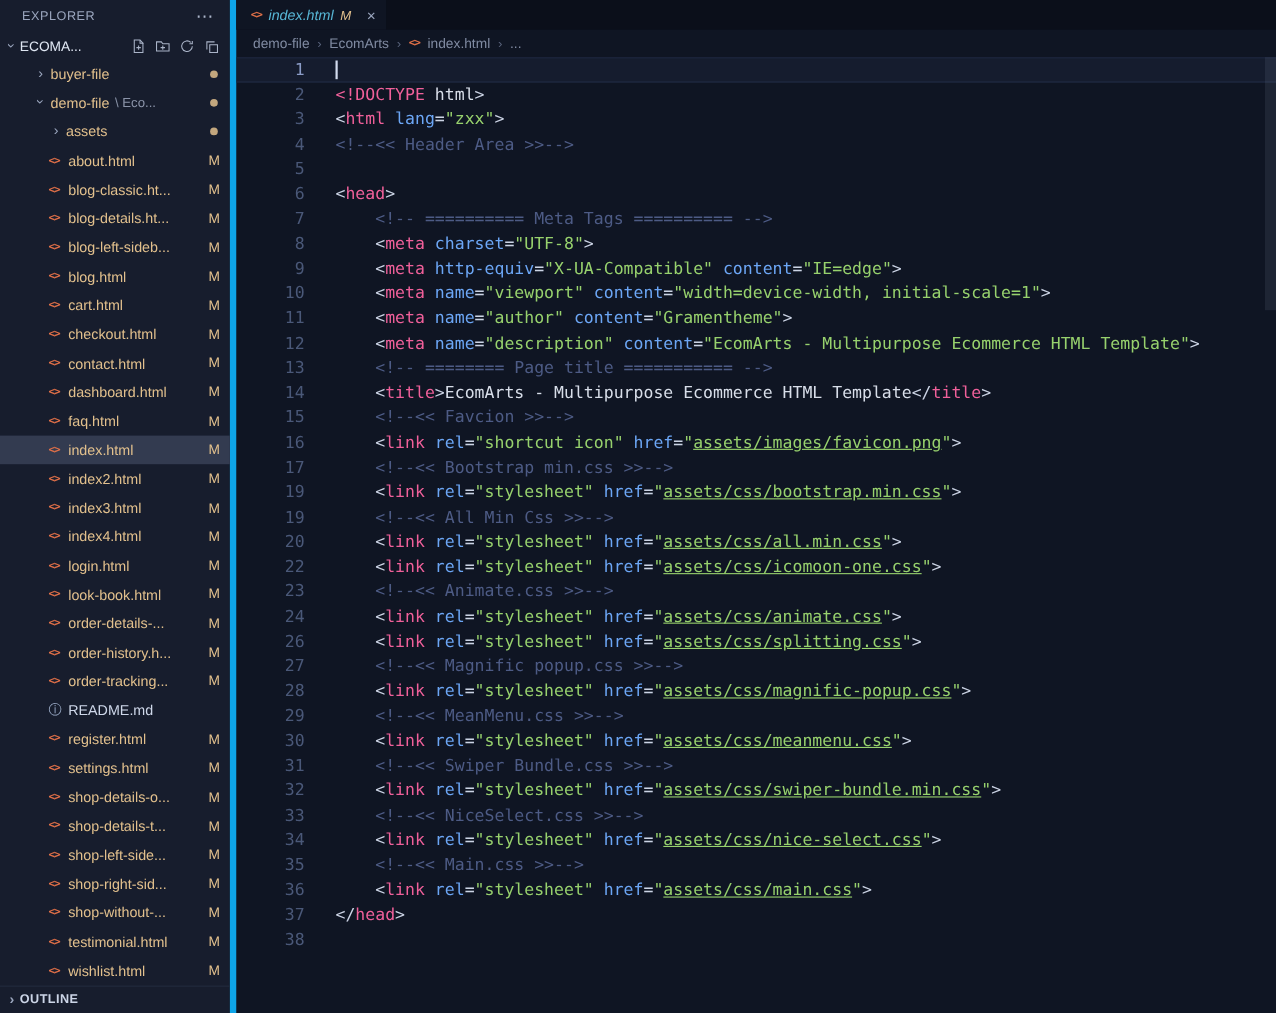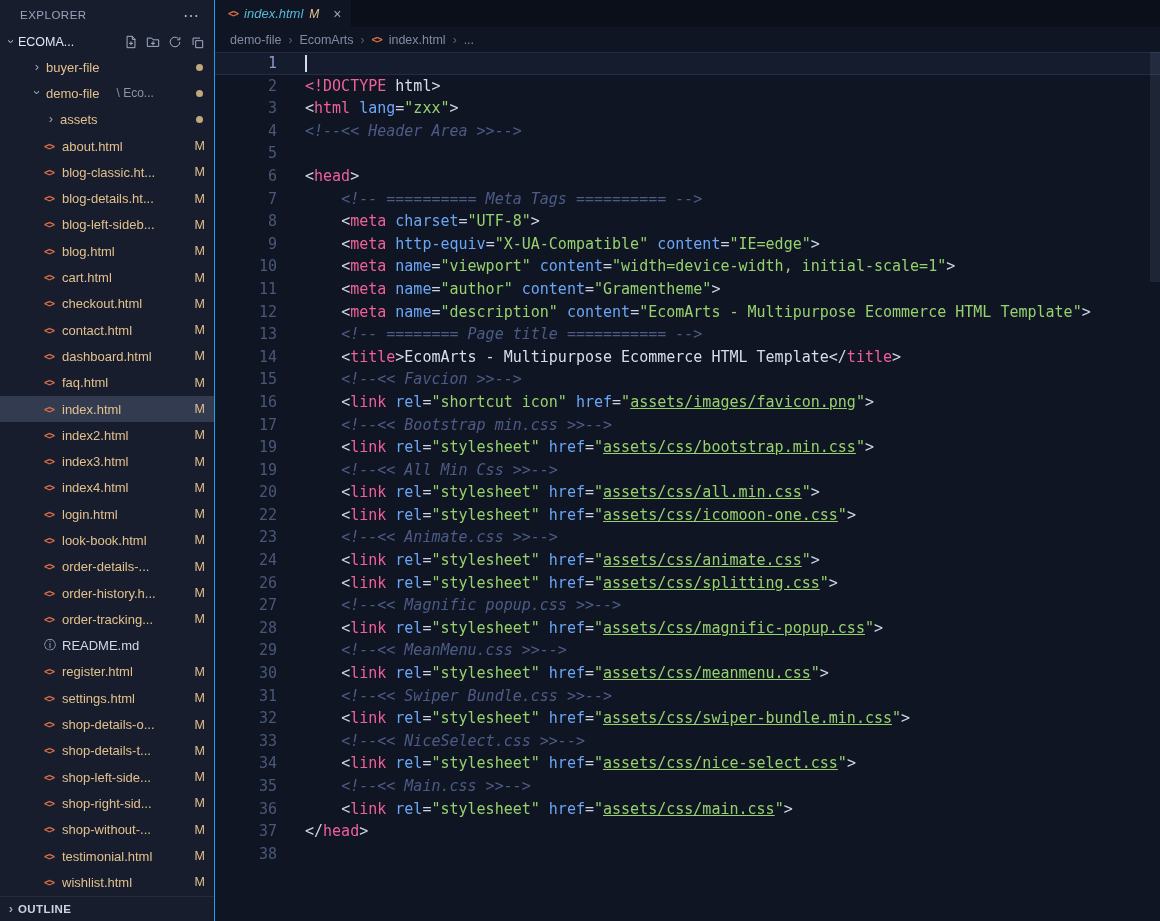--- a/index.html
+++ b/index.html
@@ -1,21 +1,21 @@
 <!DOCTYPE html>
 <html style="--editor-bg: #0f1523; --sidebar-bg: #171d2d; --tabbar-bg: #0b0f1a; --tag: #f0609a; --attr: #6ca6f5; --string: #97d16d; --comment: #4d5b85; --punct: #ccd4e5; --text: #d8dee9; --line-num: #4a5878; --git-modified: #e2c08d; --html-icon: #e07048; --tab-label: #58b7d6;"><head>
 <meta charset="utf-8">
 <style>
   * { margin:0; padding:0; box-sizing:border-box; }
   html,body { width:1160px; height:921px; overflow:hidden; }
   body { background:var(--editor-bg,#0f1523); font-family:"Liberation Sans",sans-serif; }
   .app { display:flex; width:1160px; height:921px; }
 
   
-  .sidebar { width:215px; flex:none; background:var(--sidebar-bg,#171d2d); border-right:1px solid #0ea5e9;
+  .sidebar { width:215px; flex:none; background:var(--sidebar-bg,#171d2d); border-right:6px solid #0ea5e9;
              display:flex; flex-direction:column; color:#b6c0d4; font-size:13px; }
   .explorer-header { height:30px; flex:none; display:flex; align-items:center; justify-content:space-between;
                      padding:0 14px 0 20px; color:#9aa5bd; font-size:11.5px; letter-spacing:.5px; }
   .more-dots { font-size:16px; letter-spacing:1px; color:#aab4c8; cursor:pointer; }
   .workspace-row { height:24px; flex:none; display:flex; align-items:center; font-weight:400;
                    color:#dfe6f2; font-size:12.5px; padding-left:4px; cursor:pointer; }
   .ws-actions { margin-left:auto; display:flex; gap:8px; padding-right:10px; align-items:center; }
   .ws-actions svg { width:14px; height:14px; stroke:#aab4c8; fill:none; stroke-width:1.1; cursor:pointer; }
   .chev { display:inline-block; width:14px; color:#9aa5bd; font-size:13px; text-align:center;
           transition:none; transform:translateY(-1px); }
@@ -23,21 +23,21 @@
   .tree { flex:1; overflow:hidden; }
   .row { height:26.3px; display:flex; align-items:center; position:relative; cursor:pointer; }
   .row.selected { background:#333b50; }
   .row.ind1 { padding-left:30px; }
   .row.ind2 { padding-left:44px; }
   .fico { color:var(--html-icon,#e07048); font:700 10px "DejaVu Sans Mono",monospace; letter-spacing:-1px;
           width:16px; flex:none; text-align:left; }
   .iico { color:#9fb0cc; font-size:12px; width:16px; flex:none; }
   .flabel { color:var(--git-modified,#e2c08d); margin-left:2px; white-space:nowrap; }
   .flabel.plain { color:#cfd8ea; }
-  .fdesc { color:#8b94a9; margin-left:17px; font-size:12px; white-space:nowrap; }
+  .fdesc { color:#8b94a9; margin-left:5px; font-size:12px; white-space:nowrap; }
   .git-badge { position:absolute; right:9px; color:var(--git-modified,#e2c08d); font-size:12.5px; }
   .dot-badge { position:absolute; right:11px; width:7px; height:7px; border-radius:50%;
                background:var(--git-modified,#e2c08d); opacity:.85; }
   .outline-row { height:25px; flex:none; border-top:1px solid #232b3e; display:flex; align-items:center;
                  font-weight:700; font-size:11.5px; color:#cbd4e6; padding-left:4px; letter-spacing:.4px; cursor:pointer; }
 
   
   .editor { flex:1; display:flex; flex-direction:column; position:relative; background:var(--editor-bg,#0f1523); }
   .tabbar { height:27px; flex:none; background:var(--tabbar-bg,#0b0f1a); display:flex; }
   .tab { height:27px; display:flex; align-items:center; gap:6px; padding:0 10px 0 13px;
@@ -57,21 +57,21 @@
   .ln { width:62px; flex:none; text-align:right; color:var(--line-num,#4a5878); user-select:none; }
   .lc { white-space:pre; padding-left:28px; color:var(--text,#d8dee9); flex:1; }
   .cl.active { background:#151c2e; box-shadow:inset 0 1px 0 #222c47, inset 0 -1px 0 #222c47; }
   .cl.active .ln { color:#8b9cc7; }
   .cursor { display:inline-block; width:1.5px; height:17px; background:#d2dbee; vertical-align:text-bottom; }
 
   .tk-t { color:var(--tag,#f0609a); }
   .tk-a { color:var(--attr,#6ca6f5); }
   .tk-s { color:var(--string,#97d16d); }
   .tk-u { color:var(--string,#97d16d); text-decoration:underline;margin-top:26px; }
-  .tk-c { color:var(--comment,#4d5b85); font-style:italic; }
+  .tk-c { color:var(--comment,#4d5b85); }
   .tk-p { color:var(--punct,#ccd4e5); }
   .tk-x { color:var(--text,#d8dee9); }
 
   .scrollbar { position:absolute; right:0; top:52px; bottom:0; width:10px; }
   .scroll-thumb { width:10px; height:230px; background:rgba(130,144,172,.13); }
 </style>
 </head>
 <body>
 
 <div class="app">

